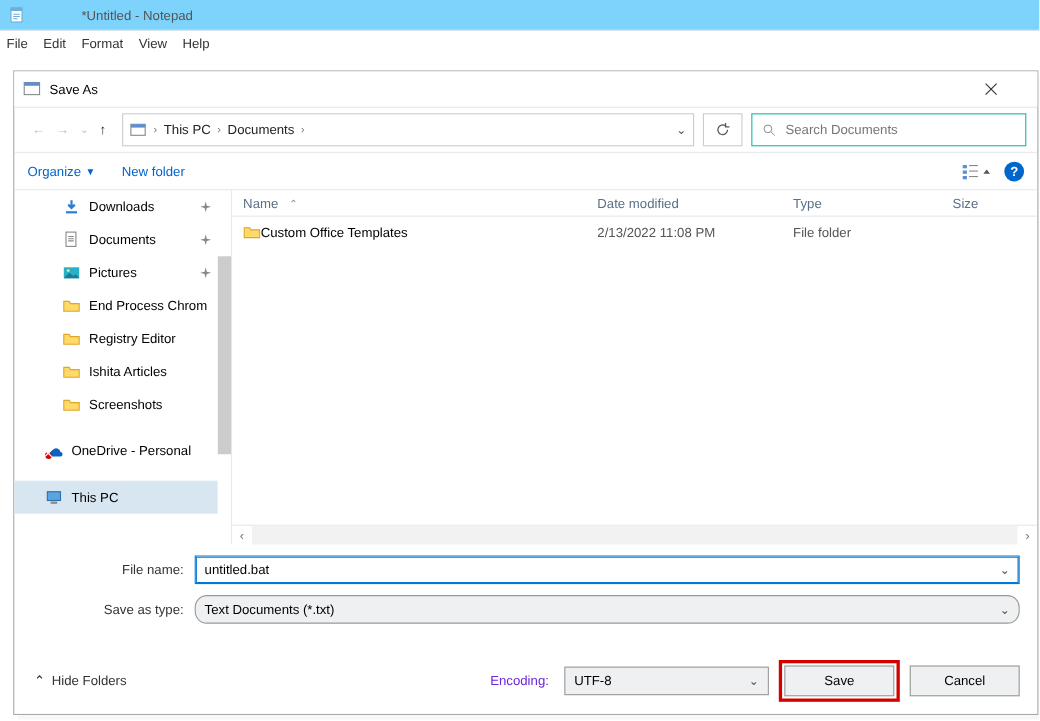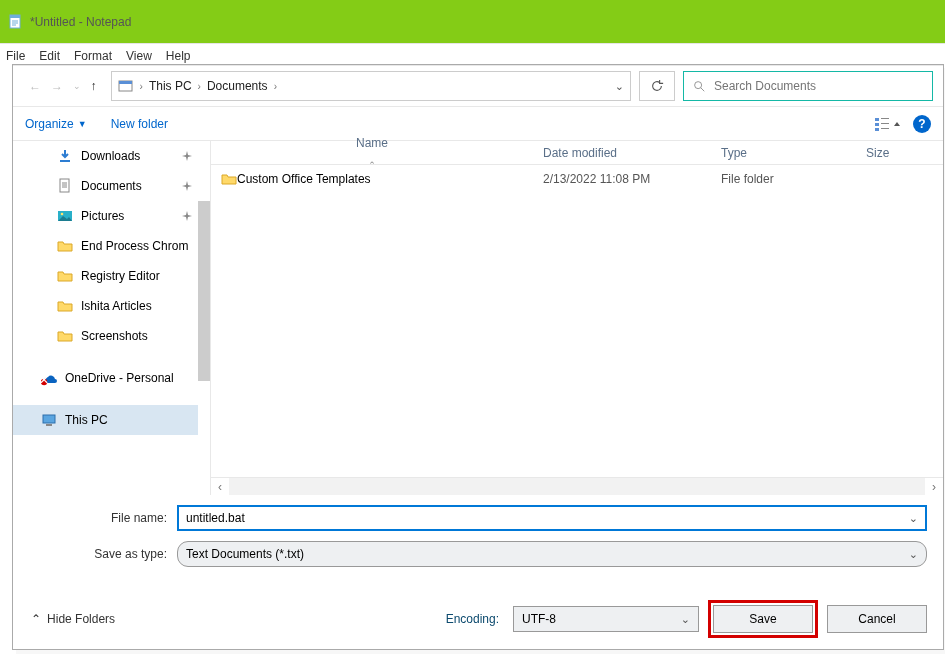--- a/index.html
+++ b/index.html
@@ -1,19 +1,19 @@
 <!DOCTYPE html>
 <html><head>
 <meta charset="utf-8">
 <style>
 * { box-sizing: border-box; margin: 0; padding: 0; font-family: "Segoe UI", Tahoma, sans-serif; font-size: 12px; }
 body { background: #fff; width: 945px; height: 655px; overflow: hidden; position: relative; }
 
 
-.notepad-titlebar { height: 44px; display: flex; align-items: center; padding: 0 8px; background: #84cc16; border-bottom: 1px solid #e5e5e5; }
+.notepad-titlebar { height: 28px; display: flex; align-items: center; padding: 0 8px; background: #7dd3fc; border-bottom: 1px solid #e5e5e5; gap: 44px; }
 .notepad-titlebar .np-icon { width: 16px; height: 16px; margin-right: 6px; }
 .notepad-titlebar .title { color: #555; }
 .notepad-menubar { height: 24px; display: flex; align-items: center; padding: 0 6px; gap: 14px; color: #333; }
 .notepad-menubar span { cursor: default; }
 
 
 .dialog { position: absolute; left: 12px; top: 64px; width: 932px; height: 586px; background: #fff; border: 1px solid #aaa; box-shadow: 4px 4px 0 rgba(0,0,0,0.03); display: flex; flex-direction: column; }
 .dlg-titlebar { height: 32px; display: flex; align-items: center; padding: 0 8px; background: #fff; }
 .dlg-titlebar .ficon { width: 16px; height: 16px; margin-right: 8px; }
 .dlg-titlebar .title { flex: 1; color: #000; font-size: 12px; }
@@ -44,21 +44,21 @@
 .sb-scroll { position: absolute; right: 0; top: 60px; width: 12px; height: 180px; background: #ccc; }
 .sb-item { height: 30px; display: flex; align-items: center; padding-left: 44px; gap: 8px; position: relative; white-space: nowrap; }
 .sb-item.ind { padding-left: 28px; }
 .sb-item .qpin { position: absolute; right: 6px; color: #888; font-size: 11px; }
 .sb-item.selected { background: #d8e6f2; }
 .sidebar .icon { width: 16px; height: 16px; flex-shrink: 0; }
 
 .filepane { flex: 1; display: flex; flex-direction: column; }
 .fp-header { height: 24px; display: flex; align-items: center; border-bottom: 1px solid #e8e8e8; color: #5a6f88; }
 .fp-header .col { padding: 0 10px; display: flex; align-items: center; gap: 10px; }
-.fp-header .col.name { width: 322px; flex-direction: column; }
+.fp-header .col.name { width: 322px; }
 .fp-header .col.date { width: 178px; }
 .fp-header .col.type { width: 145px; }
 .fp-header .col.size { flex: 1; }
 .fp-row { height: 28px; display: flex; align-items: center; }
 .fp-row .cell { padding: 0 10px; }
 .fp-row .cell.name { width: 322px; display: flex; align-items: center; gap: 0; }
 .fp-row .cell.date { width: 178px; color: #555; }
 .fp-row .cell.type { width: 145px; color: #555; }
 .fp-bottom-scroll { height: 18px; border-top: 1px solid #e8e8e8; display: flex; align-items: center; }
 .fp-bottom-scroll .arr { width: 18px; text-align: center; color: #777; }
@@ -68,21 +68,21 @@
 .fieldrow { display: flex; align-items: center; margin-bottom: 10px; }
 .fieldrow label { width: 148px; text-align: right; padding-right: 10px; color: #333; }
 .fieldrow .combo { flex: 1; height: 26px; border: 1px solid #999; display: flex; align-items: center; padding: 0 8px; background: #fff; position: relative; }
 .fieldrow .combo.blue { border: 1px solid #0078d7; box-shadow: 0 0 0 1px #0078d7 inset; }
 .fieldrow .combo .caret { position: absolute; right: 8px; color: #555; font-size: 11px; }
 .fieldrow .combo.grey { background: #eef0f2; border-radius: 11px; }
 
 .dlg-footer { height: 60px; display: flex; align-items: center; padding: 0 16px 0 18px; gap: 14px; margin-top: 12px; }
 .dlg-footer .hidefolders { display: flex; align-items: center; gap: 6px; color: #333; }
 .dlg-footer .sp { flex: 1; }
-.dlg-footer .enc-label { color: #0c4a6e; padding-left: 25px; }
+.dlg-footer .enc-label { color: #6d28d9; padding-left: 25px; }
 .dlg-footer .enc-combo { width: 186px; height: 26px; border: 1px solid #999; background: #eef0f2; display: flex; align-items: center; padding: 0 8px; position: relative; }
 .dlg-footer .enc-combo .caret { position: absolute; right: 8px; color: #555; font-size: 11px; }
 .btn { width: 100px; height: 28px; border: 1px solid #999; background: #eef0f2; display: flex; align-items: center; justify-content: center; }
 .btn.save-highlight { outline: 3px solid #d30000; outline-offset: 2px; }
 
 
 svg { display: block; }
 </style>
 </head>
 <body>
@@ -102,20 +102,35 @@
 <div class="notepad-menubar">
   <span>File</span>
   <span>Edit</span>
   <span>Format</span>
   <span>View</span>
   <span>Help</span>
 </div>
 
 <div class="dialog">
 
+  <div class="dlg-titlebar">
+    <span class="ficon">
+      <svg viewBox="0 0 16 16">
+          <rect x="1" y="2" width="14" height="11" fill="#fff" stroke="#888"></rect>
+          <rect x="1" y="2" width="14" height="3" fill="#5a8fd6"></rect>
+        </svg>
+    </span>
+    <span class="title">Save As</span>
+    <span class="close">
+      <svg width="12" height="12" viewBox="0 0 12 12">
+          <line x1="1" y1="1" x2="11" y2="11" stroke="#333" stroke-width="1"></line>
+          <line x1="11" y1="1" x2="1" y2="11" stroke="#333" stroke-width="1"></line>
+        </svg>
+    </span>
+  </div>
 
   <div class="dlg-navrow">
     <div class="nav-arrows">
       <span style="color:#bbb">←</span>
       <span style="color:#bbb">→</span>
       <span style="color:#bbb;font-size:9px">⌄</span>
       <span class="up">↑</span>
     </div>
     <div class="breadcrumb">
       <span class="bicon">

